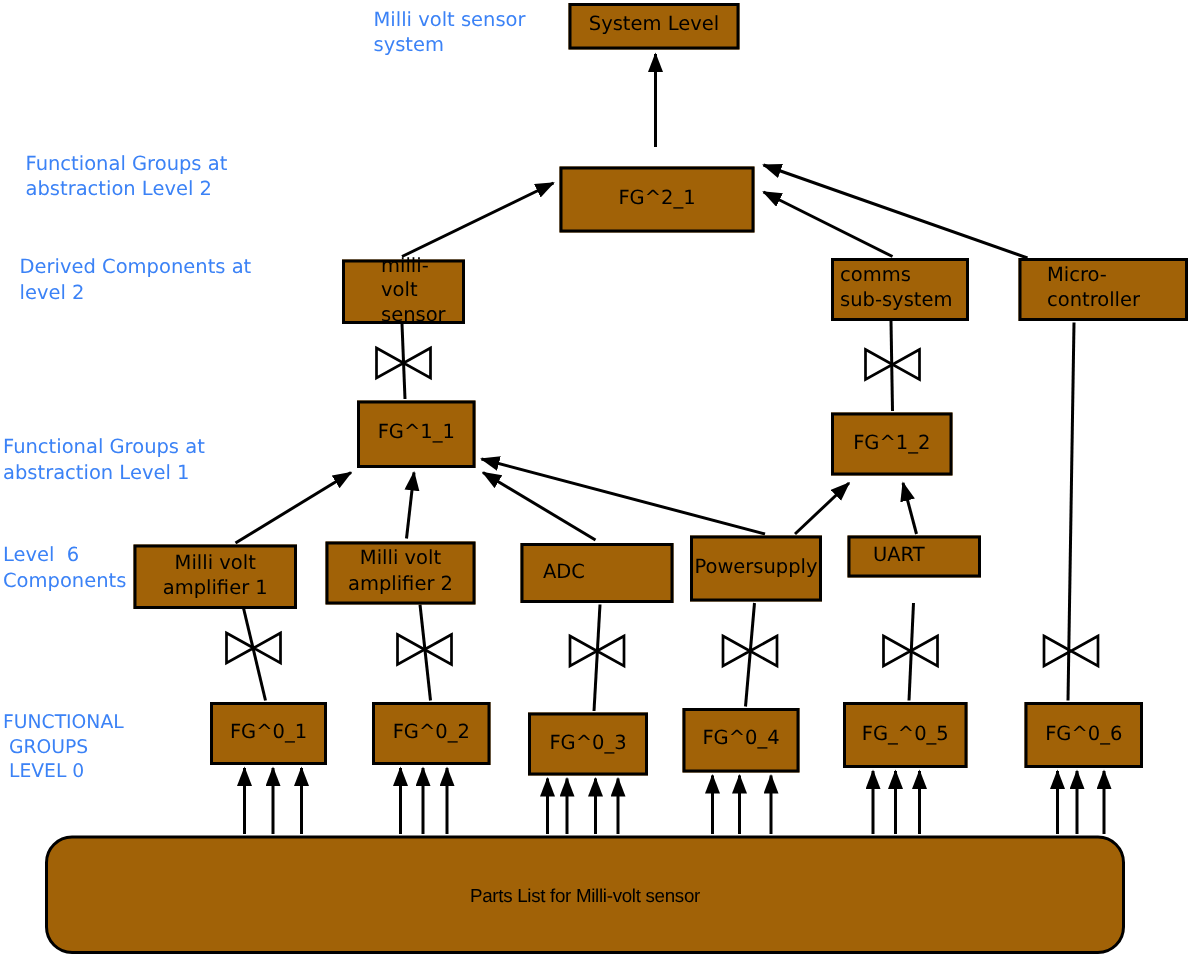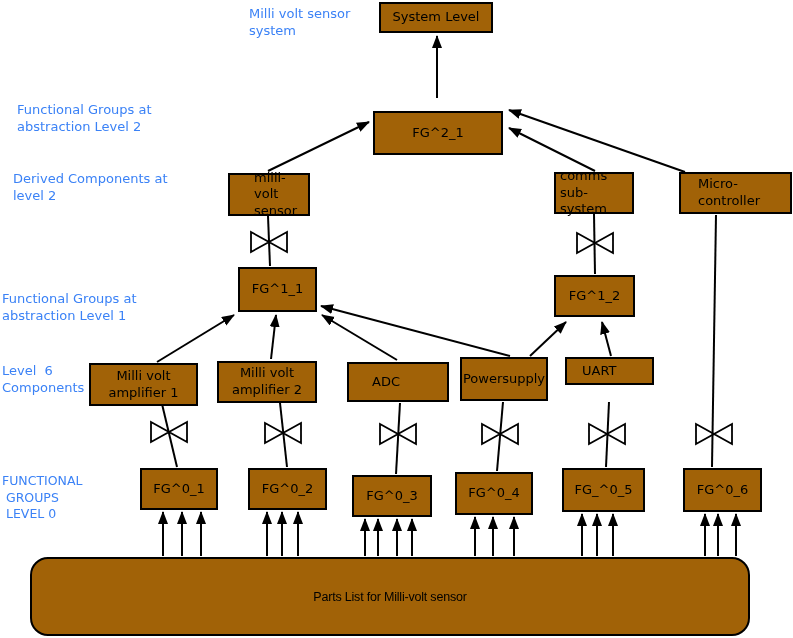--- a/index.html
+++ b/index.html
@@ -97,33 +97,33 @@
 Components</div>
   <div class="slabel caps" style="left:2px;top:473px">FUNCTIONAL
  GROUPS
  LEVEL 0</div>
 
   <div class="node" style="left:379px;top:2px;width:114px;height:31px;border-width:2.5px">System Level</div>
   <div class="node" style="left:373px;top:111px;width:130px;height:44px;border-width:2.5px">FG^2_1</div>
 
   <div class="node leftal" style="left:228px;top:173px;width:82px;height:43px;padding-left:24px">milli-volt
 sensor</div>
-  <div class="node leftal" style="left:554px;top:172px;width:80px;height:42px;padding-left:4px">comms
+  <div class="node leftal" style="left:554px;top:172px;width:92px;height:42px;padding-left:4px">comms
 sub-system</div>
   <div class="node leftal" style="left:679px;top:172px;width:113px;height:42px;padding-left:17px">Micro-
 controller</div>
 
   <div class="node" style="left:238px;top:267px;width:79px;height:45px">FG^1_1</div>
   <div class="node" style="left:554px;top:275px;width:81px;height:42px">FG^1_2</div>
 
   <div class="node" style="left:89px;top:363px;width:109px;height:43px">Milli volt
 amplifier 1</div>
   <div class="node" style="left:217px;top:361px;width:100px;height:42px">Milli volt
 amplifier 2</div>
-  <div class="node leftal" style="left:347px;top:362px;width:102px;height:40px;padding-left:23px">ADC</div>
+  <div class="node leftal" style="left:347px;top:362px;width:102px;height:40px;padding-left:13px">ADC</div>
   <div class="node" style="left:460px;top:357px;width:88px;height:44px">Powersupply</div>
   <div class="node leftal" style="left:565px;top:357px;width:89px;height:28px;padding-left:15px">UART</div>
 
   <div class="node" style="left:140px;top:468px;width:78px;height:42px">FG^0_1</div>
   <div class="node" style="left:248px;top:468px;width:79px;height:42px">FG^0_2</div>
   <div class="node" style="left:352px;top:475px;width:80px;height:42px">FG^0_3</div>
   <div class="node" style="left:455px;top:472px;width:78px;height:43px">FG^0_4</div>
   <div class="node" style="left:562px;top:468px;width:83px;height:44px">FG_^0_5</div>
   <div class="node" style="left:683px;top:468px;width:79px;height:44px">FG^0_6</div>
 

